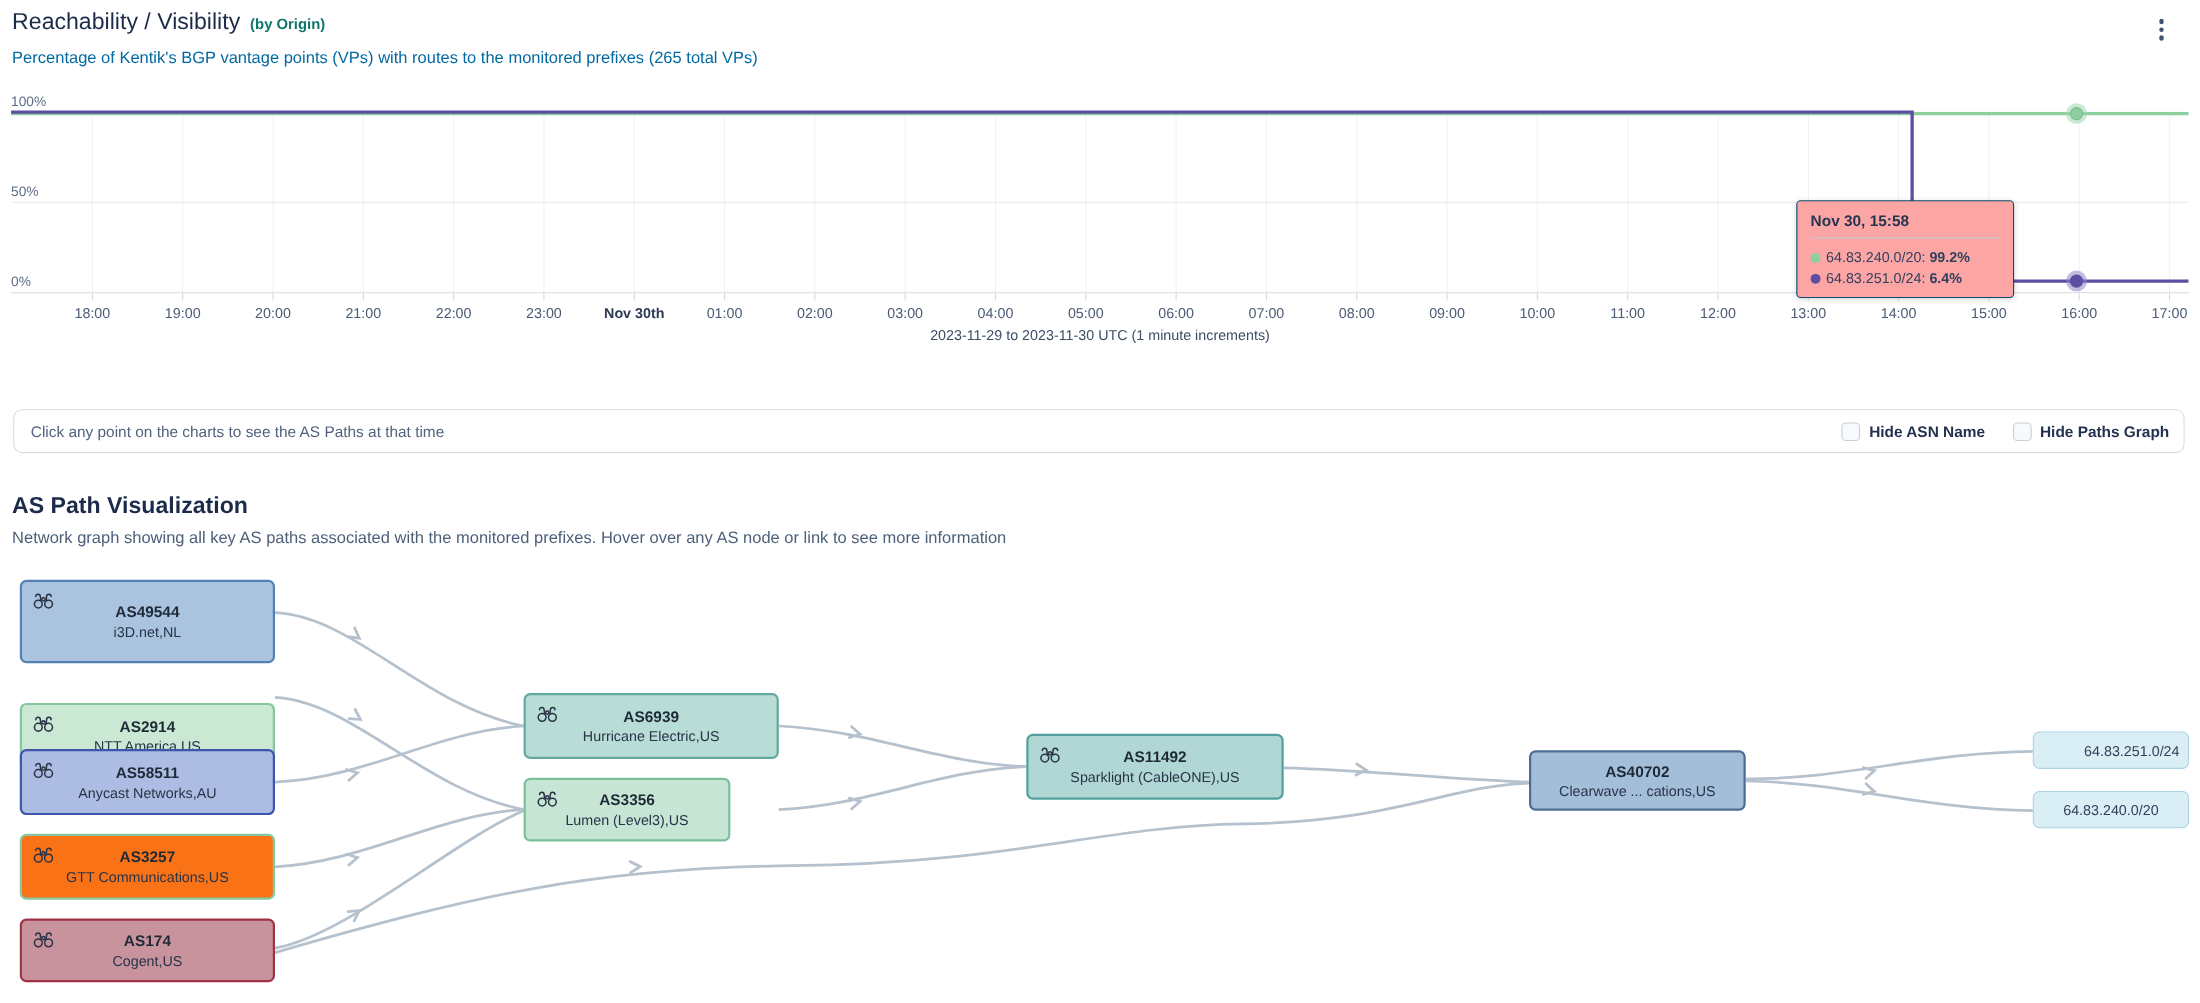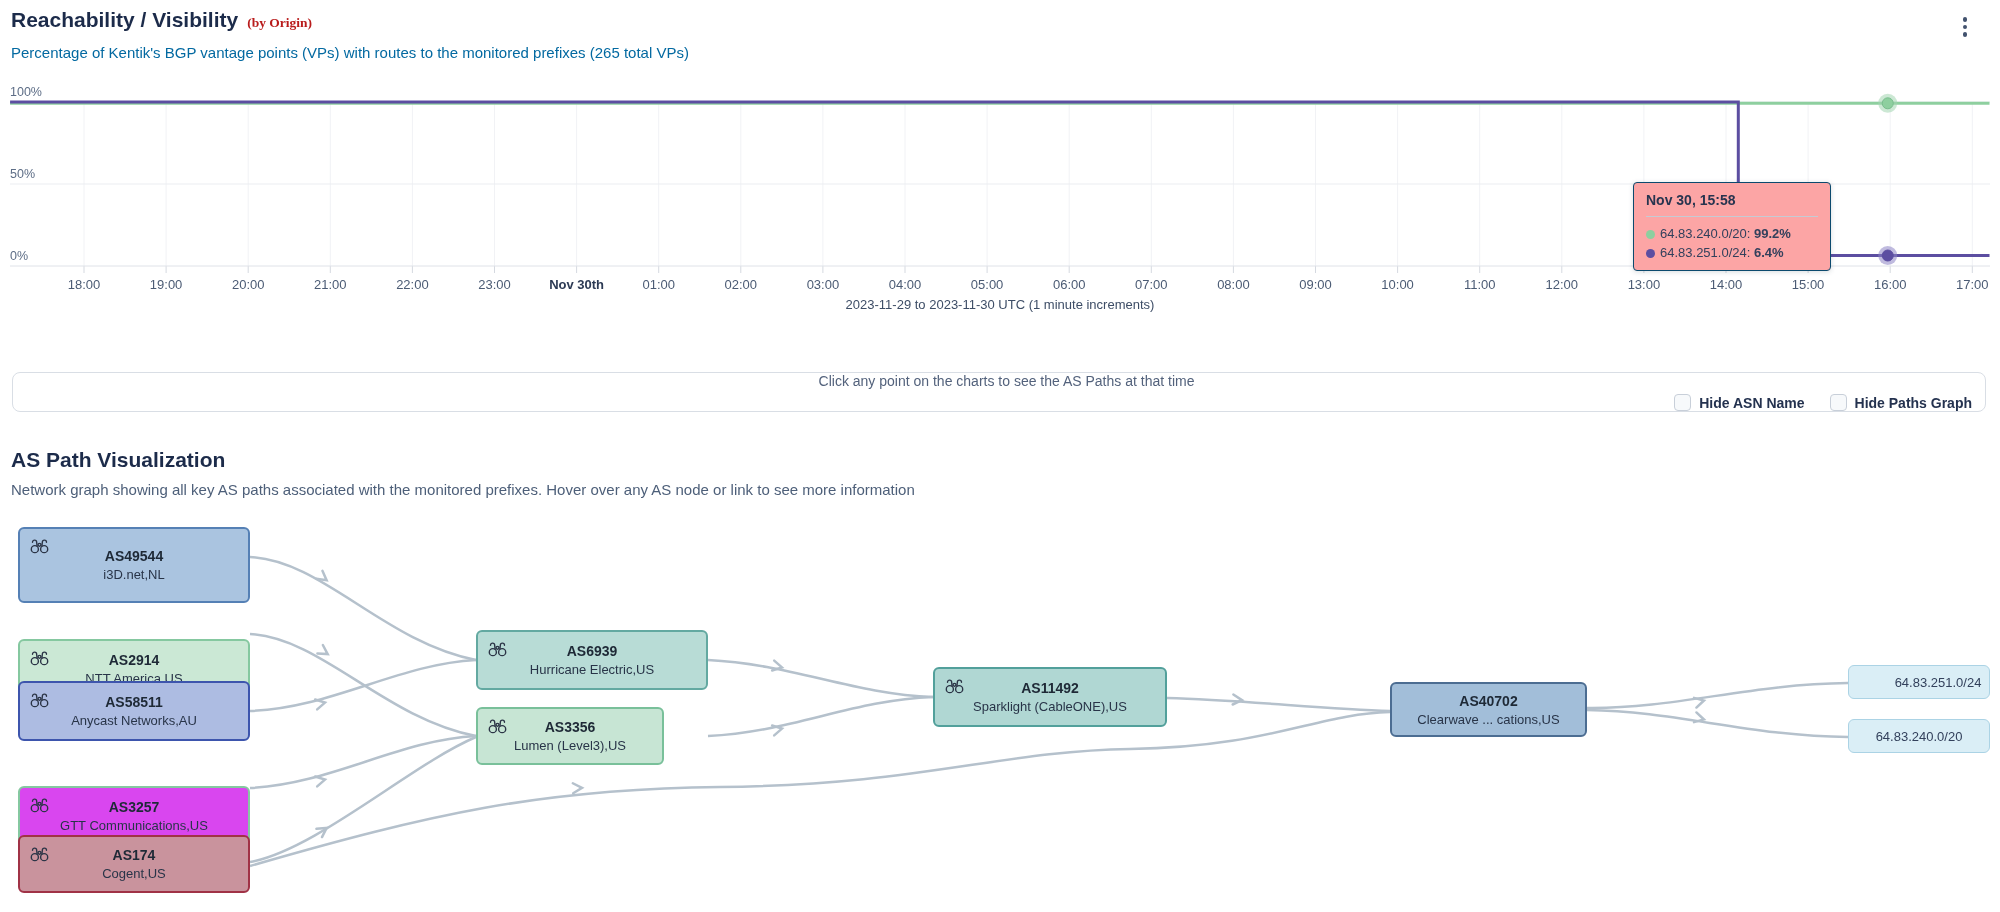--- a/index.html
+++ b/index.html
@@ -1,22 +1,22 @@
 <!DOCTYPE html>
 <html><head>
 <meta charset="utf-8">
 <style>
   html,body{margin:0;padding:0;background:#fff;}
   body{position:relative;width:2000px;height:912px;overflow:hidden;
        font-family:"Liberation Sans","DejaVu Sans",sans-serif;color:#1d2b4a;}
 
   
   .hdr{position:absolute;top:8px;left:11px;white-space:nowrap;}
-  .hdr .t{font-size:21px;font-weight:700;color:#1c2b4a;text-align:center;}
-  .hdr .suf{font-size:13.5px;font-weight:700;color:#b91c1c;margin-left:9px;font-family:Liberation Serif, serif;}
+  .hdr .t{font-size:21px;font-weight:400;color:#1c2b4a;text-align:center;}
+  .hdr .suf{font-size:13.5px;font-weight:700;color:#0f766e;margin-left:9px;}
   .subtitle{position:absolute;top:44px;left:11px;font-size:15px;color:#0369a1;}
   .kebab{position:absolute;top:12px;right:26px;width:18px;height:30px;cursor:pointer;
          display:flex;flex-direction:column;align-items:center;justify-content:center;gap:3px;}
   .kebab i{width:4.5px;height:4.5px;border-radius:50%;background:#42526e;display:block;}
 
   
   #chart-svg{position:absolute;top:0;left:0;}
   .caption{position:absolute;top:297px;left:0;width:2000px;text-align:center;
            font-size:13px;color:#3d4d66;}
 
@@ -27,21 +27,21 @@
   .tooltip .tt-title{font-size:14px;font-weight:600;color:#27344f;}
   .tooltip hr{border:none;border-top:1px solid #c5cbd4;margin:8px 0 7px 0;}
   .tt-row{font-size:13px;color:#33405c;line-height:19px;white-space:nowrap;}
   .tt-dot{display:inline-block;width:9px;height:9px;border-radius:50%;
           margin-right:5px;vertical-align:-1px;}
   .tt-row b{font-weight:700;}
 
   
   .infobar{position:absolute;top:372px;left:12px;right:14px;height:38px;
            border:1px solid #d9dee5;border-radius:8px;background:#fff;
-           display:flex;align-items:center;flex-direction:column;}
+           display:flex;align-items:center;}
   .infobar .msg{font-size:14px;color:#53627c;margin-left:15px;flex:1;}
   .cb-group{display:flex;align-items:center;margin-right:13px;cursor:pointer;}
   .cb-group + .cb-group{margin-left:12px;}
   .cb-box{width:17px;height:17px;border:1.5px solid #c8cfd9;border-radius:4px;
           background:#f7f9fb;margin-right:8px;box-sizing:border-box;}
   .cb-label{font-size:14px;font-weight:600;color:#24324f;white-space:nowrap;}
   .cb-wrap{display:flex;align-items:center;margin-left:auto;}
 
   
   .sec2-title{position:absolute;top:448px;left:11px;font-size:21px;font-weight:700;color:#1c2b4a;margin:0;}
@@ -247,21 +247,21 @@
           <circle cx="6.6" cy="15.2" r="4.1"></circle>
           <circle cx="17.4" cy="15.2" r="4.1"></circle>
           <circle cx="12" cy="10.2" r="1.7"></circle>
           <path d="M3.9,7.2 a2.4,2.4 0 0 1 4.8,0 l0.5,4.3"></path>
           <path d="M14.8,11.5 l0.5,-4.3 a2.4,2.4 0 0 1 4.8,0"></path>
         </g>
       </svg>
       <div class="asn">AS58511</div>
       <div class="asname">Anycast Networks,AU</div>
     </div>
-    <div class="node" style="left: 18px; top: 758px; width: 232px; height: 60px; background: #d946ef; border-color: rgb(133, 200, 160); border-width: 2px; margin-top: 28px;">
+    <div class="node" style="left: 18px; top: 758px; width: 232px; height: 60px; background: #f97316; border-color: rgb(133, 200, 160); border-width: 2px;">
       <svg viewBox="0 0 24 22" width="21" height="19" class="binocs">
         <g fill="none" stroke="#2b3446" stroke-width="1.6" stroke-linecap="round" stroke-linejoin="round">
           <circle cx="6.6" cy="15.2" r="4.1"></circle>
           <circle cx="17.4" cy="15.2" r="4.1"></circle>
           <circle cx="12" cy="10.2" r="1.7"></circle>
           <path d="M3.9,7.2 a2.4,2.4 0 0 1 4.8,0 l0.5,4.3"></path>
           <path d="M14.8,11.5 l0.5,-4.3 a2.4,2.4 0 0 1 4.8,0"></path>
         </g>
       </svg>
       <div class="asn">AS3257</div>

